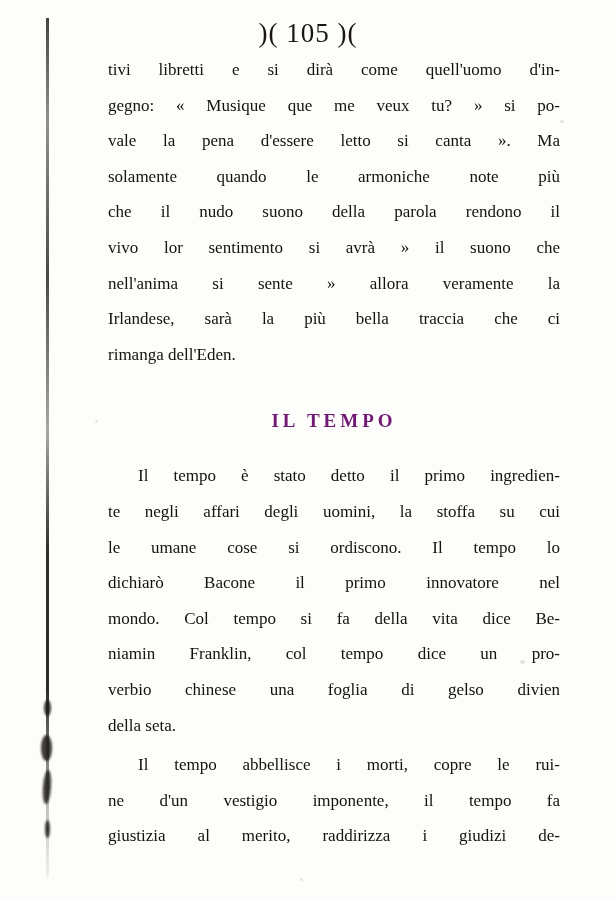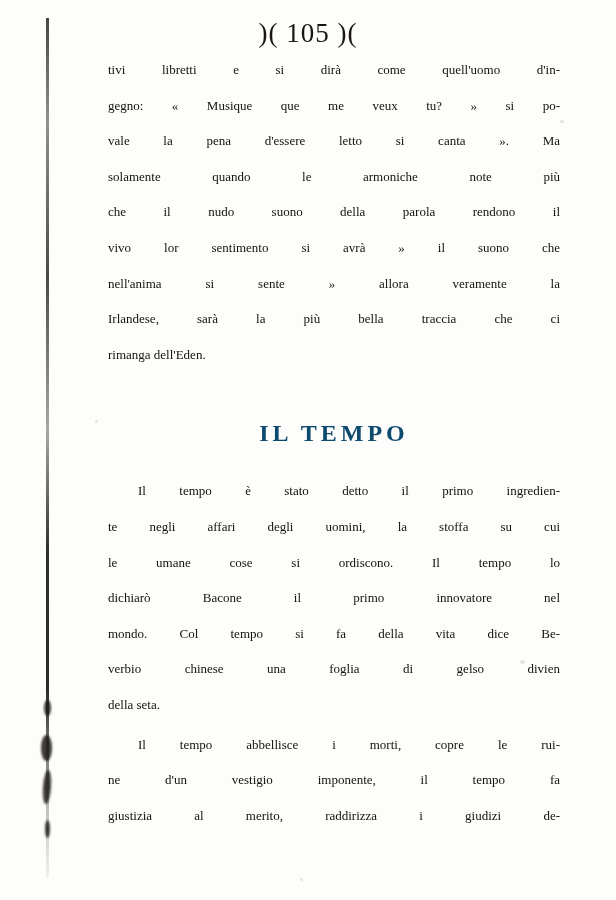--- a/index.html
+++ b/index.html
@@ -63,42 +63,42 @@
 
   .textblock {
     position: absolute;
     left: 108px;
     top: 52px;
     width: 452px;
   }
 
   .para {
     margin: 0;
-    font-size: 13px;
+    font-size: 17px;
     line-height: 35.6px;
     color: #14110f;
     text-align: justify;
   }
   .para .line {
     display: block;
     white-space: pre;
   }
   
   .para .line.j {
     text-align: justify;
     text-align-last: justify;
   }
   .indent { padding-left: 30px; }
 
   .section-title {
-    margin: 48px 0 26px 0;
+    margin: 38px 0 26px 0;
     text-align: center;
-    font-size: 24px;
+    font-size: 19px;
     letter-spacing: 4px;
-    color: #0c4a6e;
+    color: #701a75;
   }
 
   .p-gap { height: 4px; }
 
   
   .speck {
     position: absolute;
     background: rgba(120,110,95,0.18);
     border-radius: 50%;
   }
@@ -140,20 +140,21 @@
     </p>
 
     <h2 class="section-title">IL TEMPO</h2>
 
     <p class="para">
       <span class="line j indent">Il tempo è stato detto il primo ingredien-</span>
       <span class="line j">te negli affari degli uomini, la stoffa su cui</span>
       <span class="line j">le umane cose si ordiscono. Il tempo lo</span>
       <span class="line j">dichiarò Bacone il primo innovatore nel</span>
       <span class="line j">mondo. Col tempo si fa della vita dice Be-</span>
+      <span class="line j">niamin Franklin, col tempo dice un pro-</span>
       <span class="line j">verbio chinese una foglia di gelso divien</span>
       <span class="line">della seta.</span>
     </p>
 
     <div class="p-gap"></div>
 
     <p class="para">
       <span class="line j indent">Il tempo abbellisce i morti, copre le rui-</span>
       <span class="line j">ne d'un vestigio imponente, il tempo fa</span>
       <span class="line j">giustizia al merito, raddirizza i giudizi de-</span>

